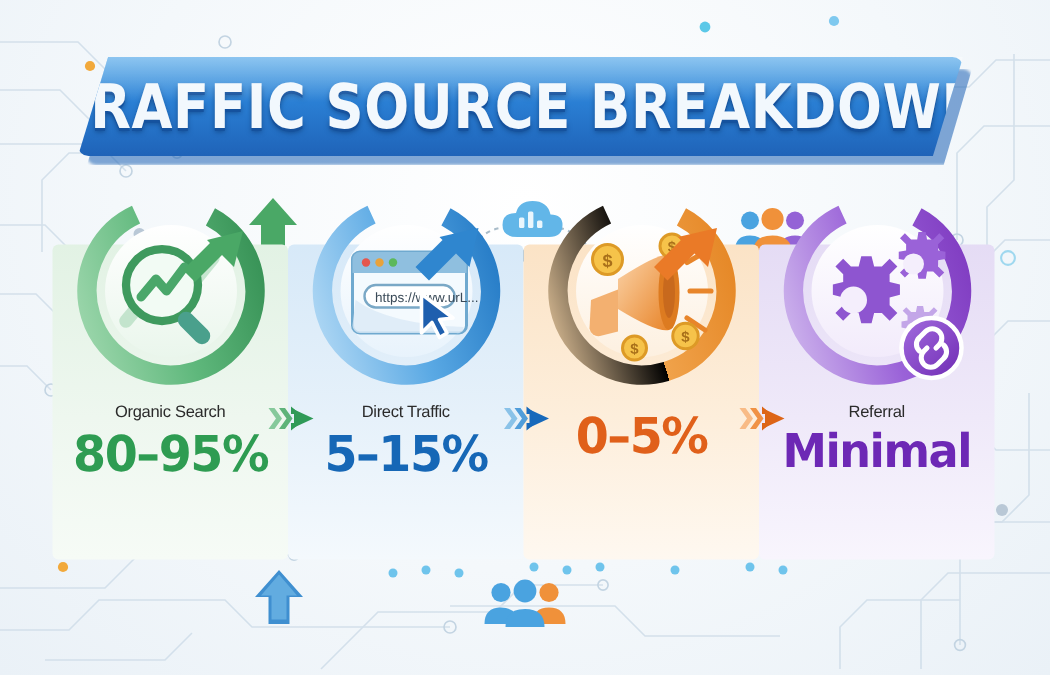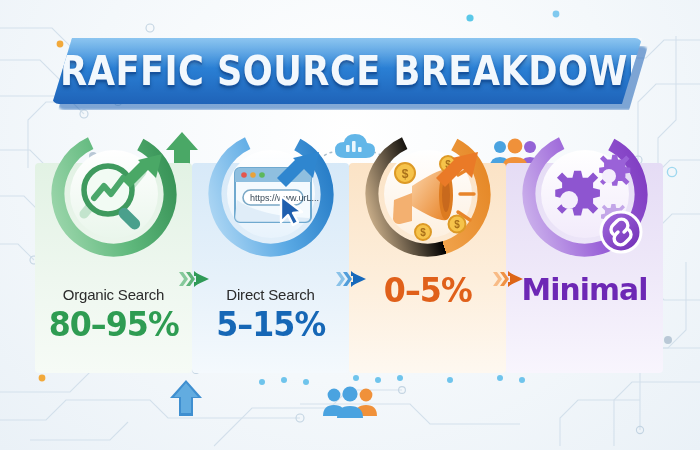--- a/index.html
+++ b/index.html
@@ -78,26 +78,25 @@
     display: flex; flex-direction: column;
     align-items: center;
     padding-top: 106px;
   }
   .card.c1 { background: linear-gradient(180deg, #e2f2e4 0%, #eef7ef 55%, #f6fbf6 100%); }
   .card.c2 { background: linear-gradient(180deg, #d7e9f8 0%, #e6f1fa 55%, #f4f9fd 100%); }
   .card.c3 { background: linear-gradient(180deg, #fbe3c6 0%, #fdeedb 55%, #fef8f0 100%); }
   .card.c4 { background: linear-gradient(180deg, #e5dcf5 0%, #efe9f9 55%, #f8f5fd 100%); }
 
   .card-label {
-    font-size: 15px;
+    font-size: 11px;
     color: #2b2b2b;
     font-family: "Liberation Sans", sans-serif;
     white-space: nowrap;
     letter-spacing: -.2px;
-    margin-top: 17px;
   }
   .card-value {
     margin-top: 2px;
     font-family: "DejaVu Sans", sans-serif;
     font-weight: 700;
     font-size: 33px;
     letter-spacing: -1px;
     white-space: nowrap;
     transform: scaleX(.96);
   }
@@ -328,21 +327,21 @@
             <circle cx="50" cy="47" r="2.8" fill="#e9a23b"></circle>
             <circle cx="59" cy="47" r="2.8" fill="#5cb85c"></circle>
             <path d="M34 72 q22 16 72 18 v2 a5 5 0 0 1 -5 2 H37 a5 5 0 0 1 -5 -5 z" fill="#dbeaf6" opacity=".8"></path>
             <rect x="40" y="62" width="60" height="15" rx="7.5" fill="#ffffff" stroke="#7aa8c6" stroke-width="1.6"></rect>
             <text x="47" y="73" font-family="Liberation Sans, sans-serif" font-size="9" fill="#3a4a58">https://www.urL...</text>
             <path d="M78 68 L78 94 L85 87 L90 97 L95 94 L90 85 L99 84 Z" fill="#1f5fae" stroke="#ffffff" stroke-width="2.4" stroke-linejoin="round"></path>
           </g>
           <path d="M90 30 L116 24 L110 50 L101 41 L83 59 L74 50 L92 32 Z" fill="#2f86cf"></path>
         </svg>
       </div>
-      <div class="card-label">Direct Search</div>
+      <div class="card-label">Direct Traffic</div>
       <div class="card-value">5–15%</div>
     </div>
 
     <div class="card c3">
       <div class="emblem">
         <svg viewBox="0 0 136 136">
           <defs>
             <linearGradient id="g3r" x1="0" y1="0" x2="1" y2="1">
               <stop offset="0" stop-color="#fbd9ab"></stop>
               <stop offset=".5" stop-color="#f2a busy"></stop>
@@ -425,20 +424,21 @@
 
           <g transform="translate(104,104)">
             <circle cx="0" cy="0" r="20" fill="url(#g4b)" stroke="#ffffff" stroke-width="3"></circle>
             <g stroke="#ffffff" stroke-width="3.4" fill="none" stroke-linecap="round">
               <path d="M-8 2 a6 6 0 0 1 0 -9 l4 -4 a6 6 0 0 1 9 9 l-2 2"></path>
               <path d="M8 -2 a6 6 0 0 1 0 9 l-4 4 a6 6 0 0 1 -9 -9 l2 -2"></path>
             </g>
           </g>
         </svg>
       </div>
+      <div class="card-label">Referral</div>
       <div class="card-value">Minimal</div>
     </div>
   </div>
 
   <div class="chev k1">
     <svg viewBox="0 0 34 22">
       <path d="M1 4 L6 11 L1 18 L5 18 L10 11 L5 4 Z" fill="#6bbd86" opacity=".8"></path>
       <path d="M8 4 L13 11 L8 18 L12 18 L17 11 L12 4 Z" fill="#4eab6c" opacity=".9"></path>
       <path d="M16 3 L26 11 L16 19 L16 14 L20 14 L20 8 L16 8 Z" fill="#2f9a57"></path>
       <path d="M18 5 L31 11 L18 17 Z" fill="#2f9a57"></path>

